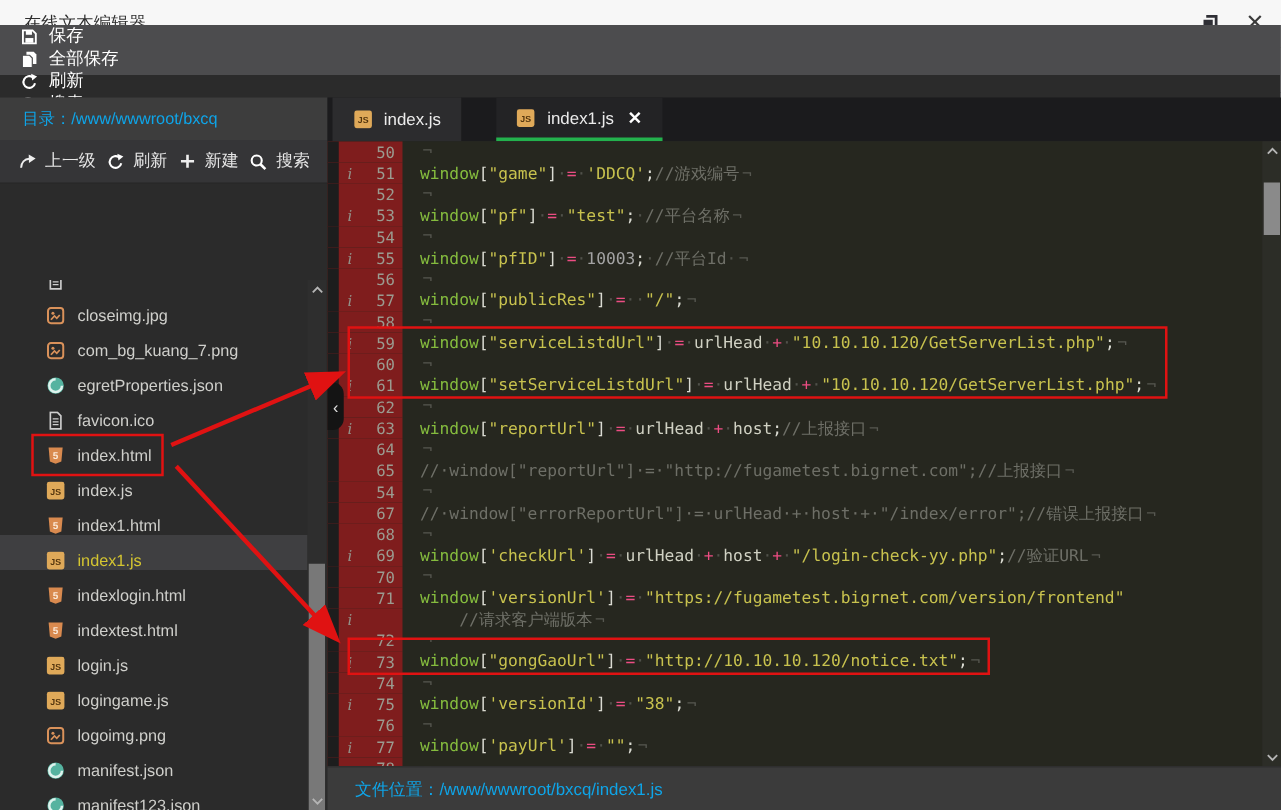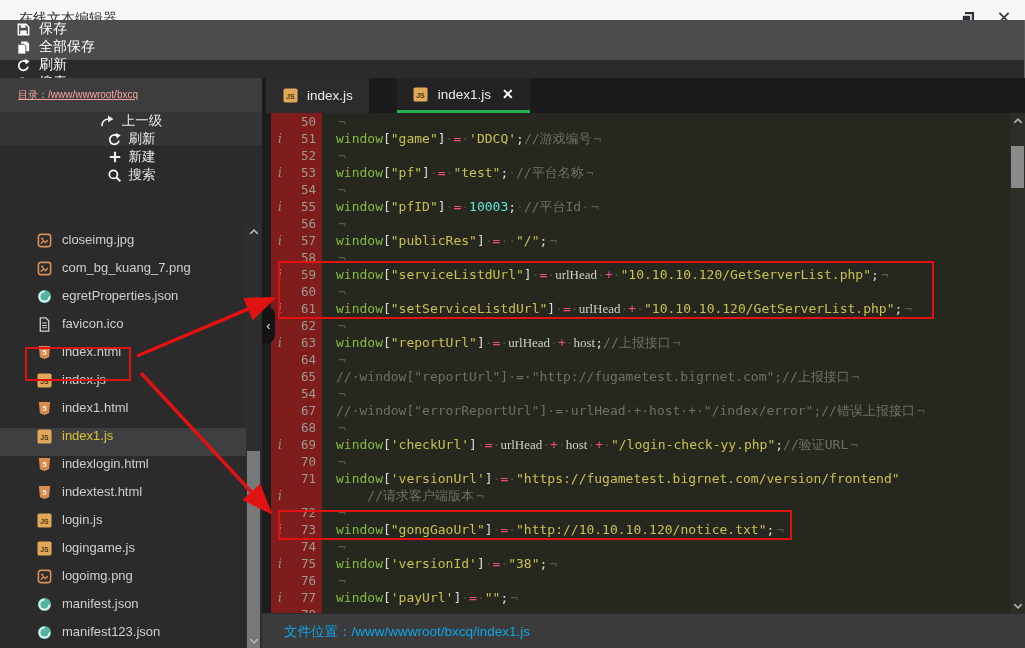--- a/index.html
+++ b/index.html
@@ -20,26 +20,26 @@
   .tb-btn{display:flex;align-items:center;gap:8px;padding:0 15px;color:#fff;font-size:14px;
           border-right:1px solid #5d5d5f;cursor:pointer;white-space:nowrap;}
   .tb-spacer{flex:1;}
   .tb-collapse{width:45px;background:#26262c;display:flex;align-items:center;justify-content:center;cursor:pointer;}
   .glyph-icon{font-family:"DejaVu Serif",serif;font-weight:bold;font-size:15px;color:#fff;line-height:1;}
   .q-circle{width:15px;height:15px;border-radius:50%;background:#fff;color:#4c4c4e;font-weight:bold;
             font-size:11px;display:inline-flex;align-items:center;justify-content:center;font-family:"Liberation Sans",sans-serif;}
 
   
   .sidebar{position:absolute;left:0;top:78px;width:262px;bottom:0;background:#2b2b2b;}
-  .dir-bar{height:34px;background:#3d3d3d;color:#fca5a5;font-size:10px;line-height:34px;padding-left:18px;text-decoration:underline;}
+  .dir-bar{height:34px;background:#3d3d3d;color:#0ea5e9;font-size:13px;line-height:34px;padding-left:18px;}
   .action-bar{height:34px;background:#353537;display:flex;align-items:center;justify-content:space-between;
-              padding:0 14px;border-bottom:1px solid #262626;flex-direction:column;}
+              padding:0 14px;border-bottom:1px solid #262626;}
   .sb-action{display:flex;align-items:center;gap:6px;color:#e6e6e6;font-size:13.5px;cursor:pointer;}
   .file-list{position:absolute;left:0;top:146px;right:0;bottom:0;overflow:hidden;}
-  .file-row{height:28px;display:flex;align-items:flex-start;padding-left:36px;gap:10px;color:#cfcfcb;
+  .file-row{height:28px;display:flex;align-items:flex-end;padding-left:36px;gap:10px;color:#cfcfcb;
             font-size:13px;cursor:pointer;width:246px;box-sizing:border-box;}
   .file-row.partial{margin-top:-20px;}
   .file-row.selected{background:#3f3f41;color:#d4c531;}
   .fi{width:16px;height:16px;flex:none;display:inline-flex;align-items:center;justify-content:center;}
 
   
   .vscroll{position:absolute;background:#303030;width:15px;}
   .vs-files{left:246px;top:146px;bottom:0;background:#2e2e2e;}
   .vs-editor{right:0;top:113px;bottom:35px;background:#2c2d27;}
   .vs-arrow{position:absolute;left:0;width:15px;height:15px;display:flex;align-items:center;justify-content:center;cursor:pointer;}
@@ -56,22 +56,22 @@
 
   
   .editor{position:absolute;left:262px;top:113px;right:15px;bottom:35px;background:#26271f;overflow:hidden;}
   .row{display:flex;height:17px;align-items:center;}
   .g{width:60px;flex:none;height:17px;background:#7f1d1d;position:relative;display:flex;align-items:center;box-sizing:border-box;}
   .g::before{content:"";position:absolute;left:0;top:0;bottom:0;width:9px;background:#1d1d1d;}
   .g-i{position:absolute;left:12px;width:12px;text-align:center;font-family:"DejaVu Serif",serif;
        font-style:italic;font-size:12px;color:#93938a;}
   .g-n{position:absolute;right:6px;font-family:"DejaVu Sans Mono",monospace;font-size:12.5px;color:#9b9b90;}
   .code{white-space:pre;font-family:"DejaVu Sans Mono",monospace;font-size:13px;padding-left:14px;}
-  .t-id{color:#85bc3e;text-align:right;} .t-str{color:#c8c24e;} .t-op{color:#ec4d83;} .t-num{color:#5eead4;margin-top:36px;}
-  .t-br{color:#dadbd2;} .t-pl{color:#d0d1c3;font-family:Liberation Serif, serif;} .t-cm{color:#6e6f67;} .t-ws{color:#50514a;}
+  .t-id{color:#85bc3e;text-align:right;} .t-str{color:#c8c24e;} .t-op{color:#ec4d83;} .t-num{color:#a3a3a3;margin-top:36px;}
+  .t-br{color:#dadbd2;} .t-pl{color:#d0d1c3;} .t-cm{color:#6e6f67;} .t-ws{color:#50514a;}
   .t-pi{color:#565750;padding-left:2px;} .t-in{color:#26271f;}
 
   
   .collapse-handle{position:absolute;left:262px;top:306px;width:13px;height:38px;background:#141414;
                    border-radius:0 9px 9px 0;display:flex;align-items:center;justify-content:center;
                    color:#e0e0e0;font-size:13px;cursor:pointer;z-index:40;}
 
   
   .statusbar{position:absolute;left:262px;right:0;bottom:0;height:35px;background:#3b3b3b;color:#0ea5e9;
              font-size:13.5px;line-height:35px;padding-left:22px;box-sizing:border-box;border-top:1px solid #2e2e2e;}

